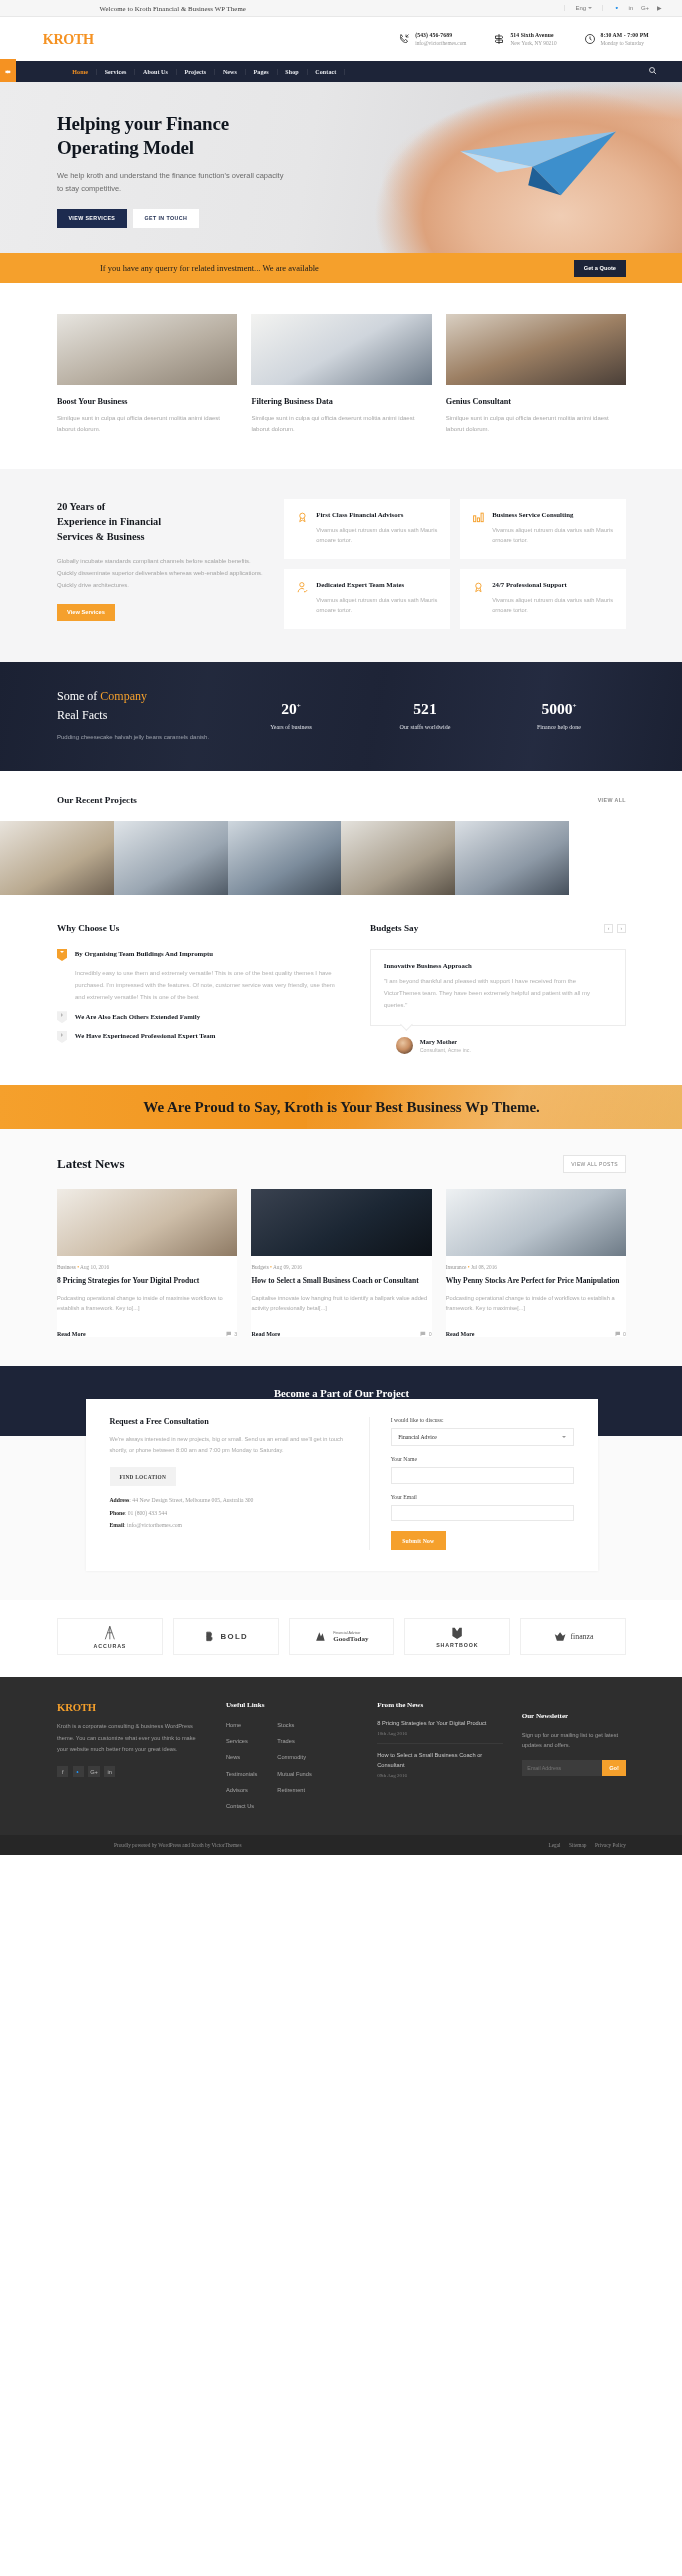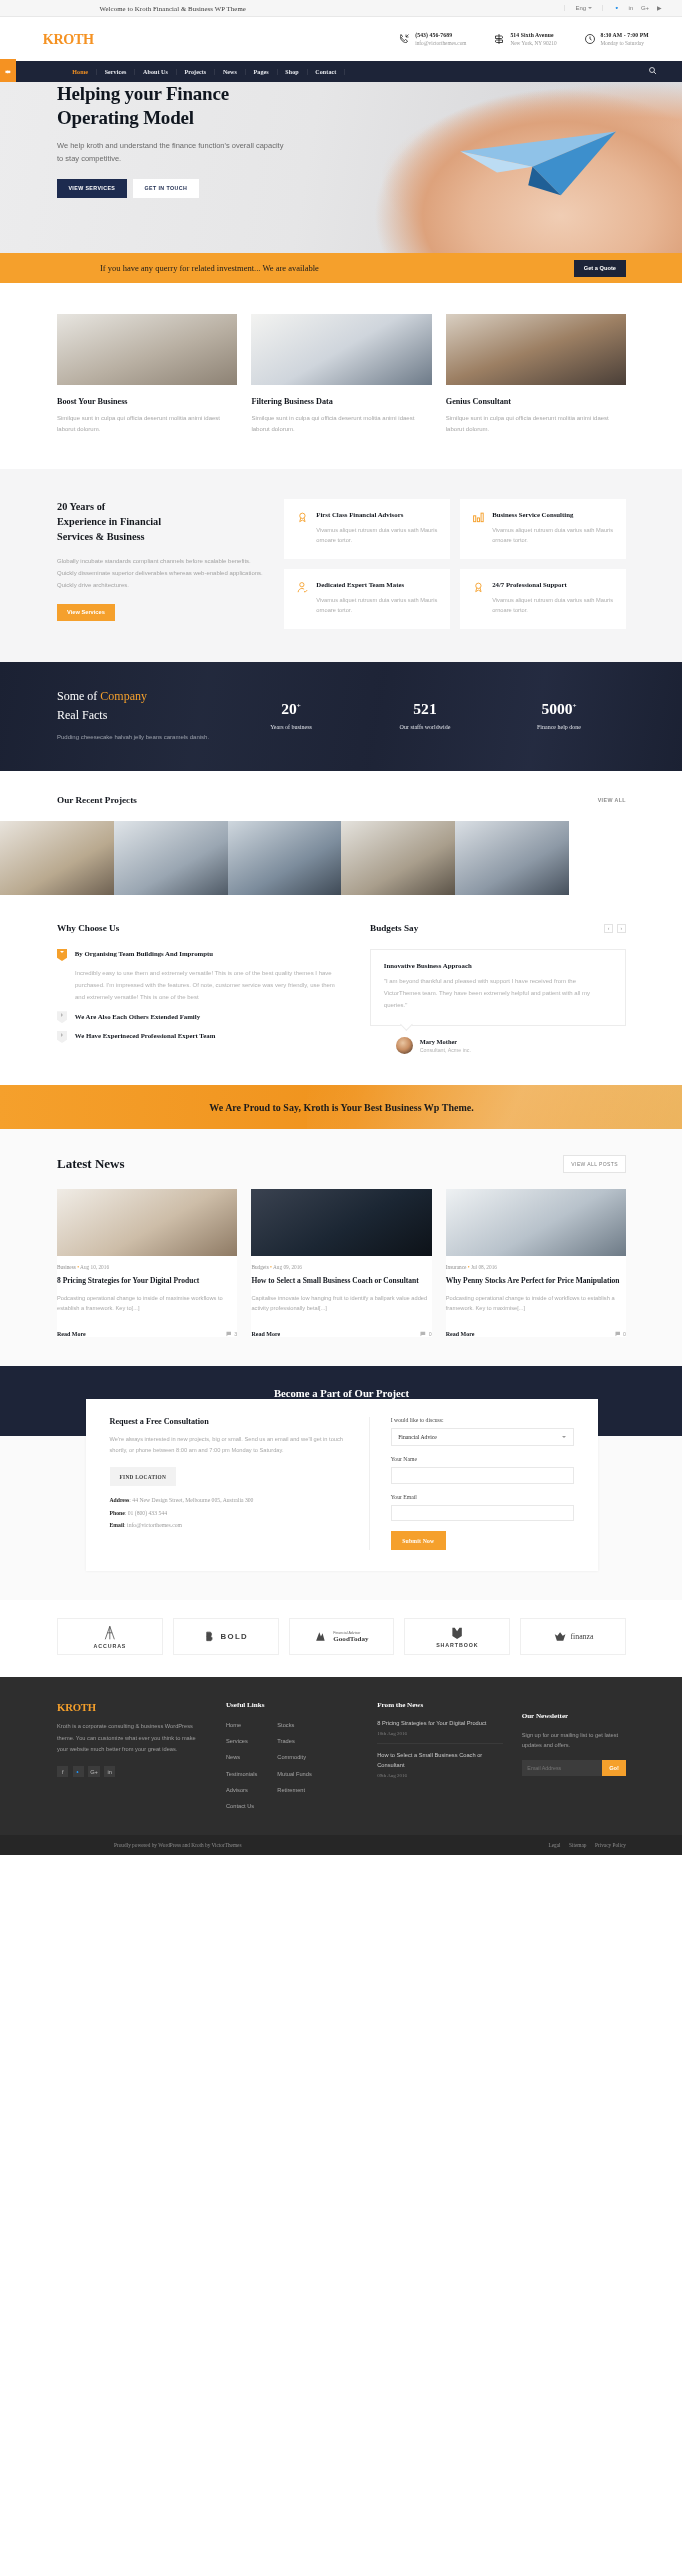--- a/index.html
+++ b/index.html
@@ -44,21 +44,21 @@
 
   
   .hero { height:171px; position:relative; overflow:hidden;
     background:linear-gradient(100deg,#ececed 0%,#e6e6e7 45%,#dcdcde 70%,#d0cfd2 100%); }
   .hero-hand { position:absolute; right:-7.1px; bottom:-14.2px; width:341px; height:196px;
      background:radial-gradient(ellipse at 62% 74%, #f0cdb4 0%, #e7b695 30%, #dda27c 46%, transparent 62%),
                 radial-gradient(ellipse at 85% 55%, #f3d7c2 0%, #e5b190 40%, transparent 63%),
                 linear-gradient(120deg, transparent 40%, #e3e3e5 100%);
   }
   .hero-plane { position:absolute; right:65px; top:48px; width:164px; height:68px; }
-  .hero .wrap { position:relative; z-index:3; }
+  .hero .wrap { position:relative; z-index:3; padding-top:30px; }
   .hero h1 { font-family:"Liberation Serif", serif; font-size:19px; line-height:1.24; color:#10161f; font-weight:bold; letter-spacing:-0.2px; }
   .hero p { color:#6b6b6b; font-size:7.5px; line-height:1.75; margin-top:9.2px; max-width:228px; }
   .hero-btns { margin-top:14.2px; display:flex; gap:6.4px; }
   .btn { display:inline-flex; align-items:center; justify-content:center; font-size:5.3px; font-weight:bold;
     letter-spacing:0.4px; padding:6.4px 11.4px; text-decoration:none; }
   .btn-dark { background:#1d2b4f; color:#fff; }
   .btn-white { background:#fff; color:#1d2b4f; }
 
   
   .ctabar { background:#f5a02c; height:30px; display:flex; align-items:center; }
@@ -138,21 +138,21 @@
   .tauthor { display:flex; gap:7.1px; align-items:center; margin-top:11.4px; margin-left:25.6px; }
   .tavatar { width:17px; height:17px; border-radius:50%; background:radial-gradient(circle at 40% 35%, #e9c6a2 0%, #c98f63 45%, #3a2a20 100%); flex:none; }
   .tauthor .n { font-family:"Liberation Serif",serif; font-size:6.4px; font-weight:bold; color:#14181f; }
   .tauthor .r { font-size:5.3px; color:#b3b3b3; margin-top:2.1px; }
 
   
   .proud { height:44px; background:linear-gradient(92deg,#f5a02c 0%,#f0931d 52%,#edb45e 100%);
     display:flex; align-items:center; justify-content:center; position:relative; overflow:hidden; }
   .proud:before { content:""; position:absolute; right:0; top:0; width:55%; height:100%;
     background:linear-gradient(115deg, rgba(255,255,255,0) 0%, rgba(255,255,255,.22) 55%, rgba(255,255,255,0) 100%); }
-  .proud h2 { font-family:"Liberation Serif",serif; font-size:10px; color:#1b1b1b; font-weight:bold; position:relative; z-index:2; }
+  .proud h2 { font-family:"Liberation Serif",serif; font-size:15px; color:#1b1b1b; font-weight:bold; position:relative; z-index:2; }
 
   
   .news { padding:25.6px 0 28.4px; background:#fafafa; }
   .news-head { display:flex; align-items:center; justify-content:space-between; }
   .news-head h2 { font-family:"Liberation Serif",serif; font-size:13px; color:#14181f; font-weight:bold; }
   .news-head a { font-size:5px; color:#7d7d7d; text-decoration:none; letter-spacing:0.4px; border:0.7px solid #e4e4e4; padding:5px 7.1px; background:#fff; }
   .ngrid { display:flex; gap:14.2px; margin-top:15.6px; }
   .ncard { flex:1; background:#fff; }
   .ncard .nthumb { height:67px; background:#cdd2d8; }
   .nmeta { font-family:"Liberation Serif",serif; font-size:5.3px; color:#9d9d9d; margin-top:8.5px; }

